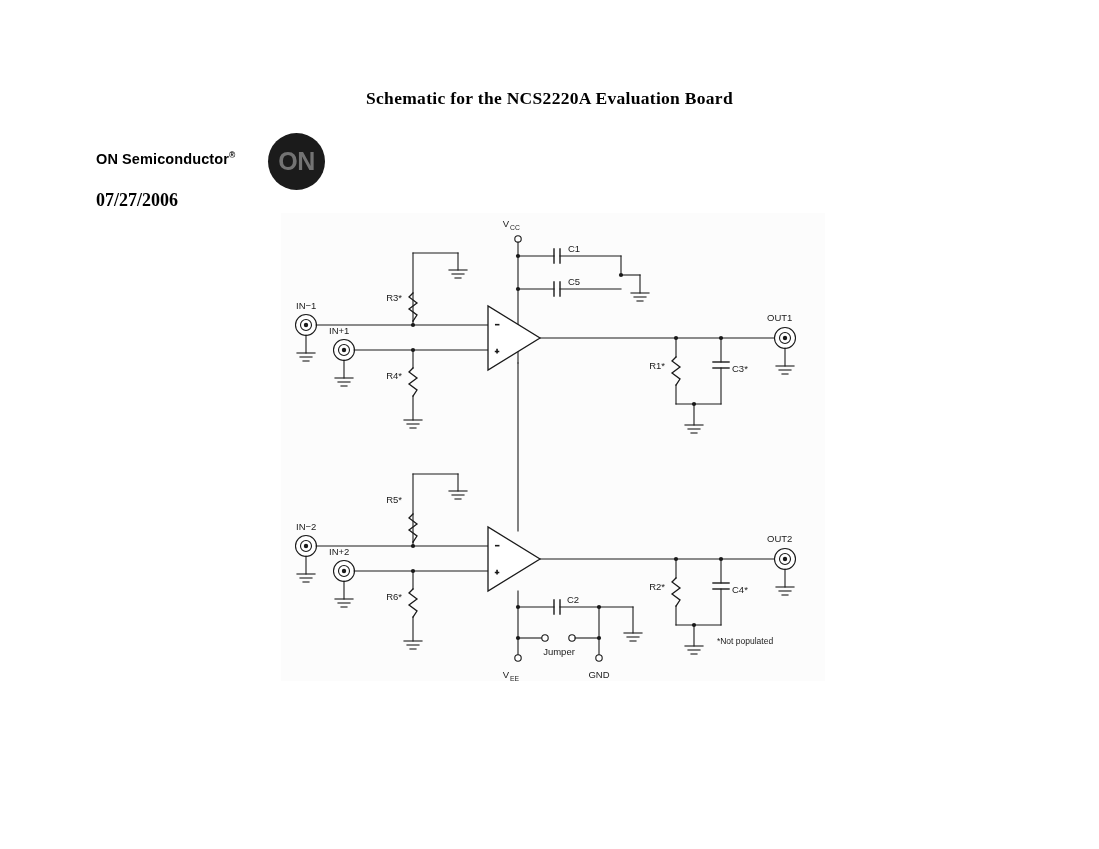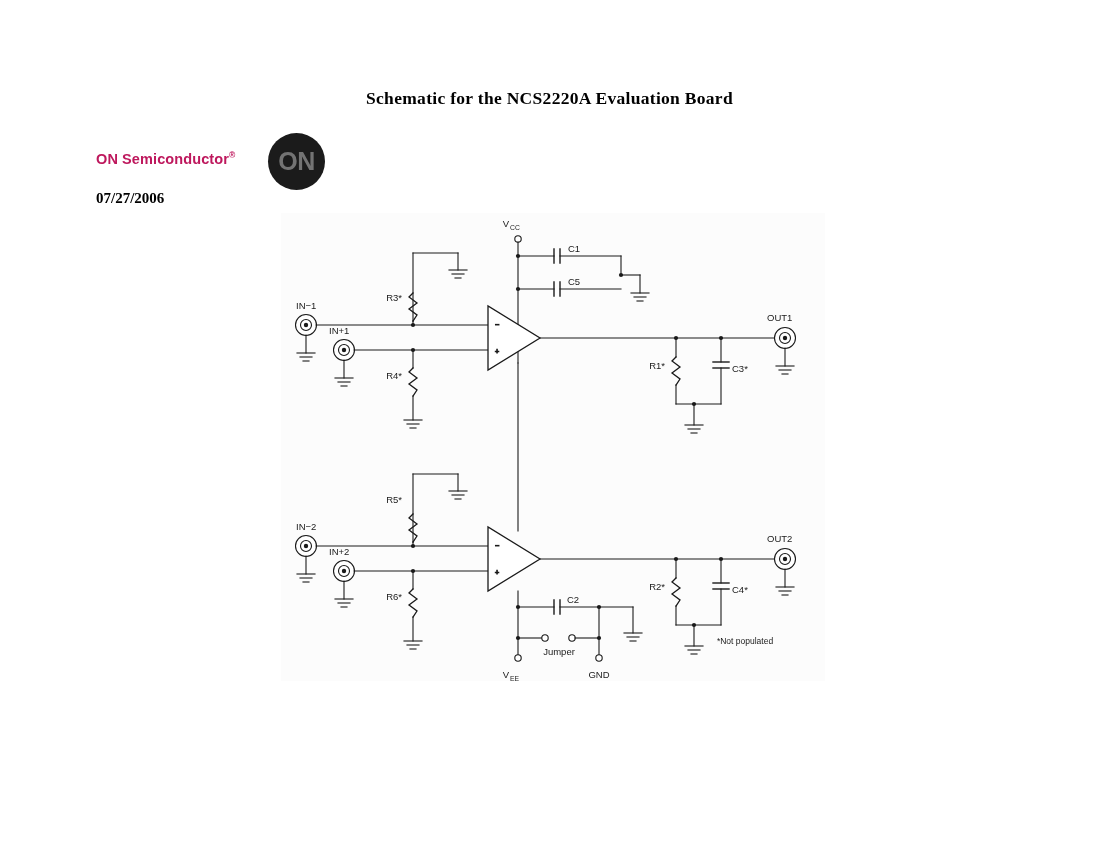--- a/index.html
+++ b/index.html
@@ -34,21 +34,21 @@
     letter-spacing: 0.3px;
     color: #000000;
   }
   .brandmark {
     position: absolute;
     left: 96px;
     top: 150px;
     font-family: "Liberation Sans", sans-serif;
     font-weight: bold;
     font-size: 14.5px;
-    color: #be185d;
+    color: #000000;
     letter-spacing: 0.1px;
     white-space: nowrap;
   }
   .brandmark .reg {
     font-size: 8.5px;
     vertical-align: super;
   }
   .on-logo {
     position: absolute;
     left: 268px;
@@ -64,21 +64,21 @@
     line-height: 57px;
     text-align: center;
     letter-spacing: -0.5px;
   }
   .doc-date {
     position: absolute;
     left: 96px;
     top: 190px;
     font-family: "Liberation Serif", serif;
     font-weight: bold;
-    font-size: 15px;
+    font-size: 18px;
     color: #000000;
   }
   #schematic-panel {
     position: absolute;
     left: 281px;
     top: 213px;
     width: 544px;
     height: 468px;
     background: #fcfcfc;
   }

